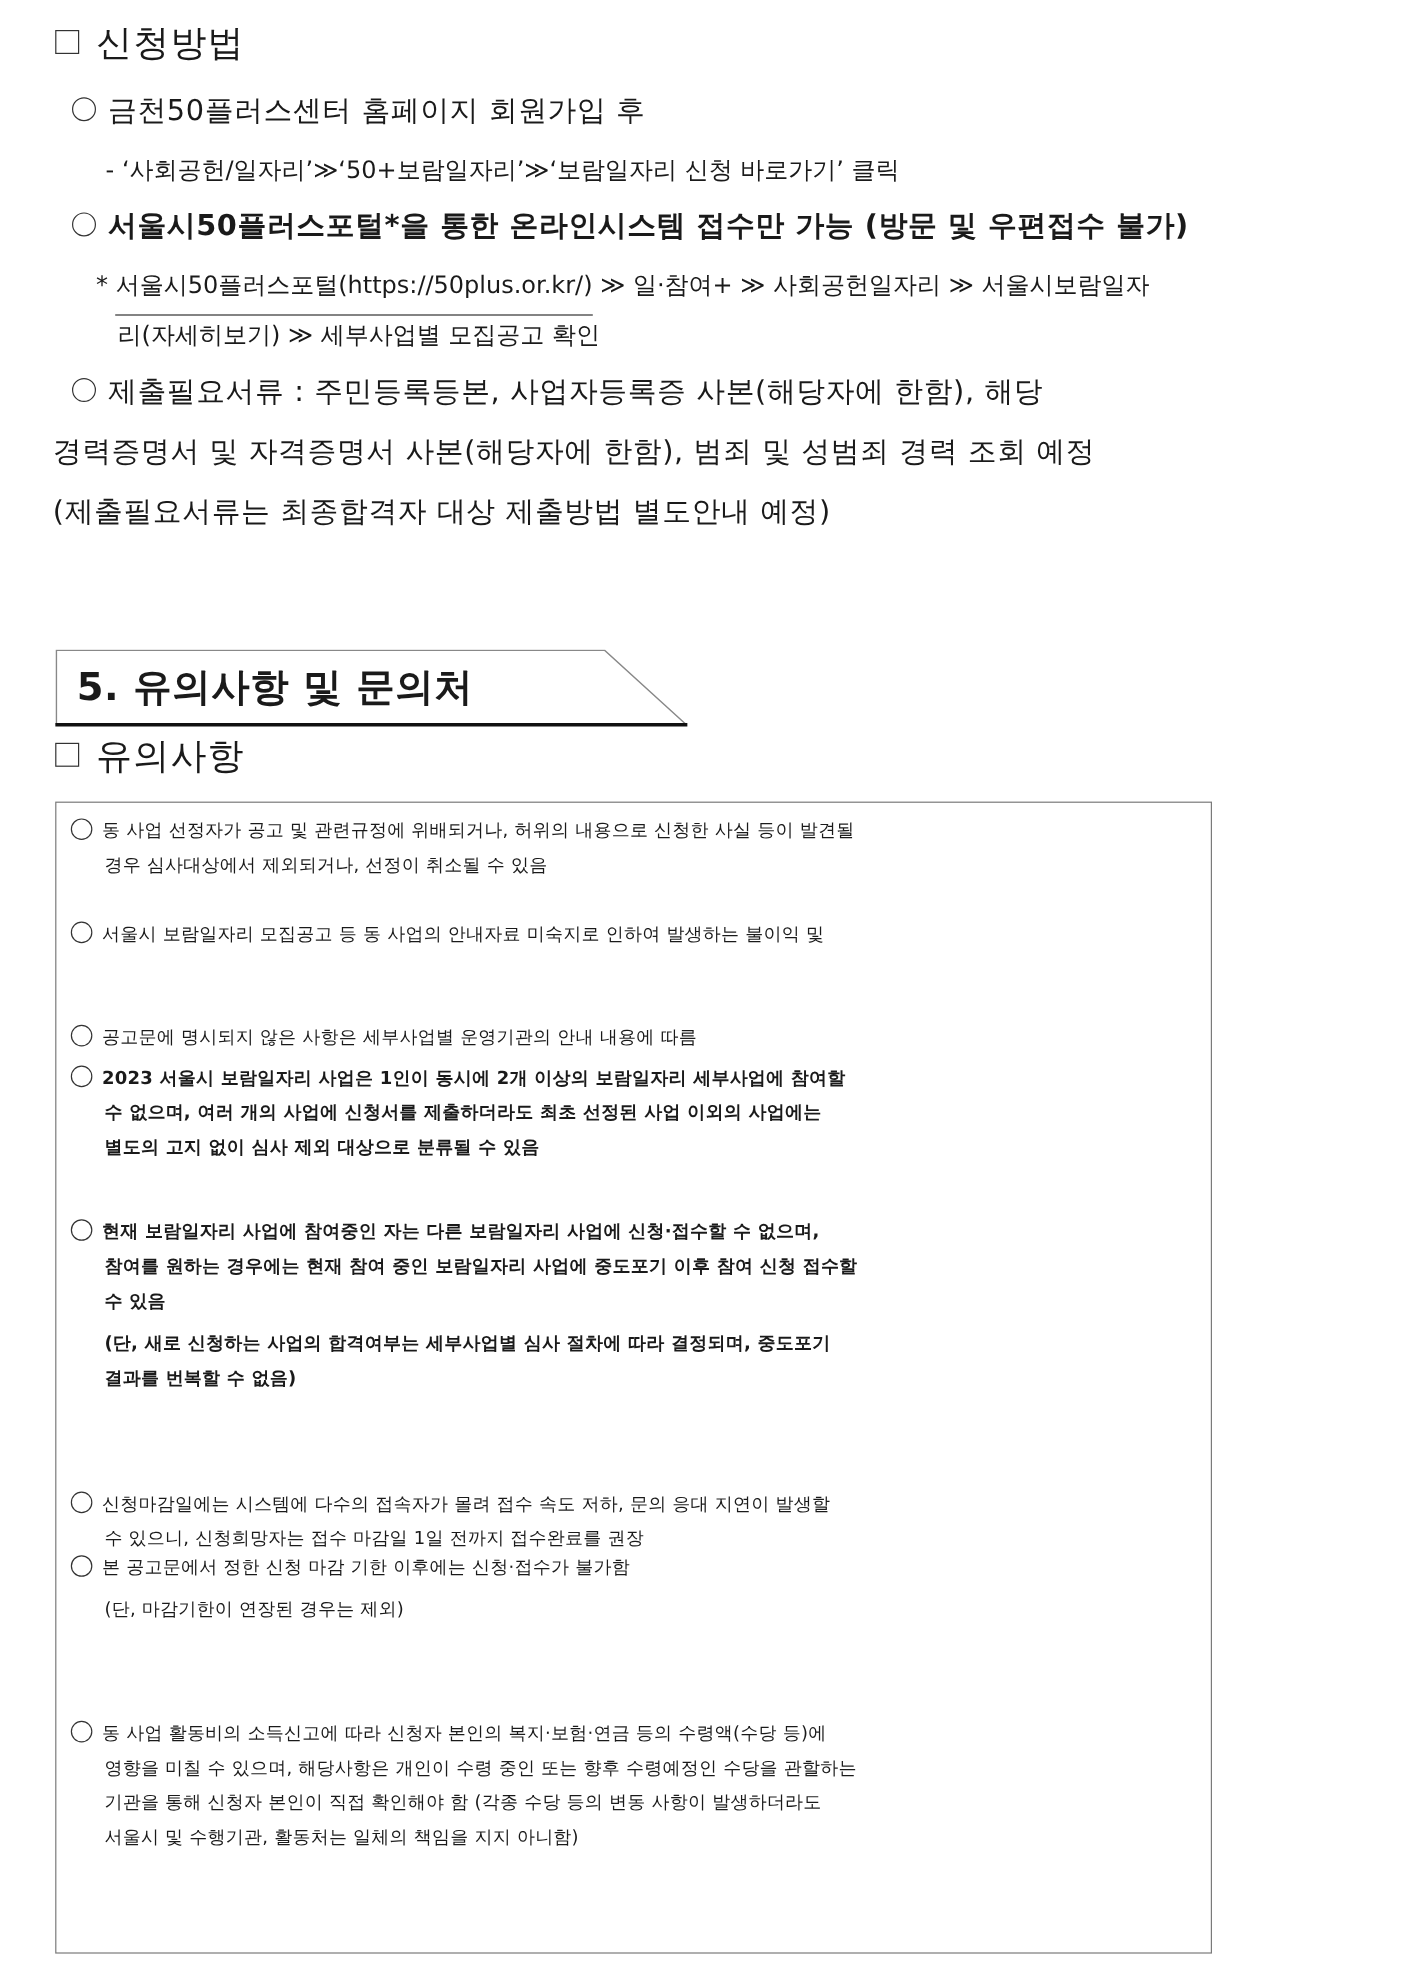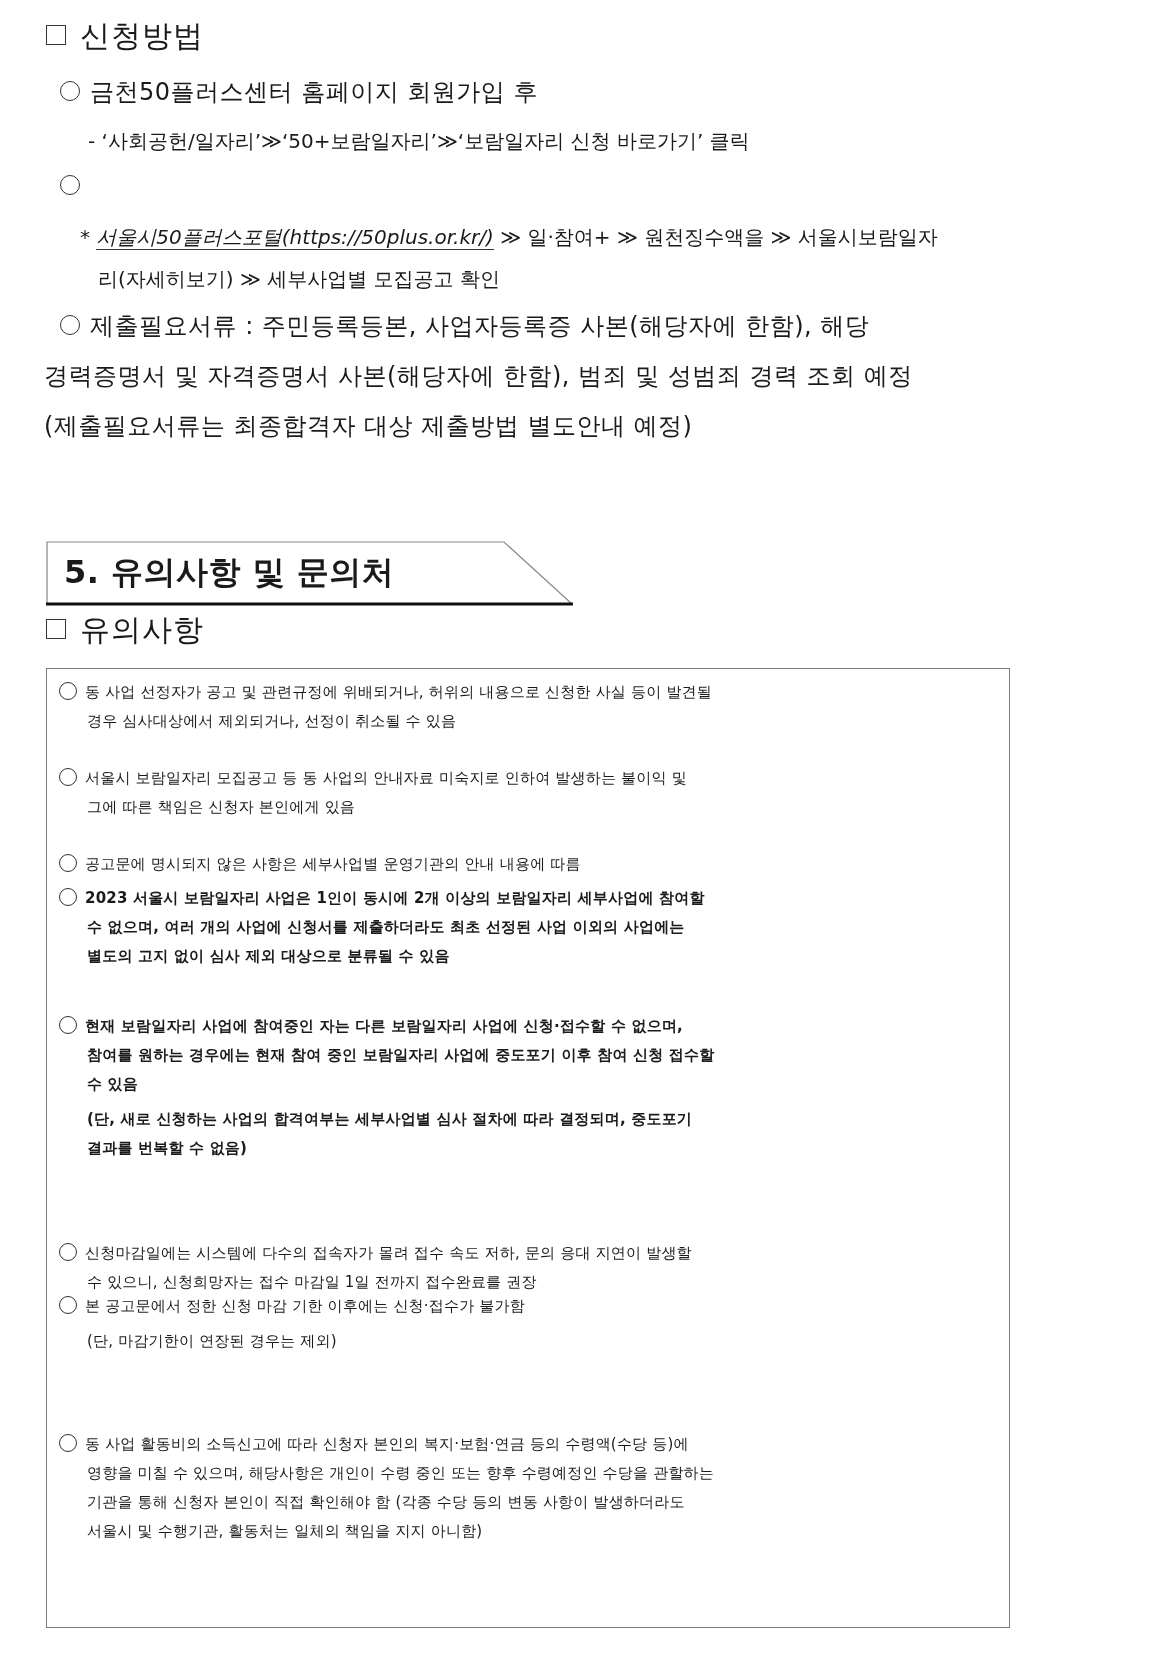--- a/index.html
+++ b/index.html
@@ -16,21 +16,21 @@
   .circ {
     display: inline-block; width: 20px; height: 20px; border: 1.5px solid #333; border-radius: 50%;
     box-sizing: border-box; vertical-align: middle; margin-right: 10px; position: relative; top: -2px;
   }
   .circ.small { width: 18px; height: 18px; margin-right: 8px; }
   .h-sub { font-size: 30px; letter-spacing: 1px; }
   .t24 { font-size: 24px; letter-spacing: 0.5px; }
   .t20 { font-size: 20px; }
   .bold { font-weight: bold; }
   .under { text-decoration: underline; text-underline-offset: 4px; }
-  .link-ul { border-bottom: 1.5px solid #333; padding-bottom: 0; font-style: italic; }
+  .link-ul { border-bottom: 1.5px solid #333; padding-bottom: 13px; }
 
   
   .sec-header { position: absolute; left: 46px; top: 541px; width: 527px; height: 66px; }
   .sec-header svg { position: absolute; left: 0; top: 0; }
   .sec-title {
     position: absolute; left: 18px; top: 10px; font-size: 32px; font-weight: bold;
     letter-spacing: 0.5px; white-space: nowrap;
   }
 
   
@@ -48,26 +48,26 @@
 <div class="abs h-sub" style="left:46px; top:16px;">
   <span class="sq"></span><span>신청방법</span>
 </div>
 
 <div class="abs t24" style="left:60px; top:76px;">
   <span class="circ"></span><span>금천50플러스센터 홈페이지 회원가입 후</span>
 </div>
 <div class="abs t20" style="left:88px; top:128px;">- ‘사회공헌/일자리’≫‘50+보람일자리’≫‘보람일자리 신청 바로가기’ 클릭</div>
 
 <div class="abs t24" style="left:60px; top:172px;">
-  <span class="circ"></span>
+  <span class="circ"></span><span class="bold" style="font-weight:600;">서울시50플러스포털*을 통한 온라인시스템 접수만 가능 (방문 및 우편접수 불가)</span>
 </div>
 <div class="abs t20" style="left:80px; top:224px;">
   <span>*</span>
   <span class="link-ul">서울시50플러스포털(https://50plus.or.kr/)</span>
-  <span>≫ 일·참여+ ≫ 원천징수액을 ≫ 서울시보람일자</span>
+  <span>≫ 일·참여+ ≫ 사회공헌일자리 ≫ 서울시보람일자</span>
 </div>
 <div class="abs t20" style="left:98px; top:266px;">리(자세히보기) ≫ 세부사업별 모집공고 확인</div>
 
 <div class="abs t24" style="left:60px; top:310px;">
   <span class="circ"></span><span>제출필요서류 : 주민등록등본, 사업자등록증 사본(해당자에 한함), 해당</span>
 </div>
 <div class="abs t24" style="left:44px; top:360px;">경력증명서 및 자격증명서 사본(해당자에 한함), 범죄 및 성범죄 경력 조회 예정</div>
 <div class="abs t24" style="left:44px; top:410px;">(제출필요서류는 최종합격자 대상 제출방법 별도안내 예정)</div>
 
 <div class="sec-header">
@@ -84,21 +84,20 @@
 
 <div class="notice-box">
 
   <div class="ni" style="top:14px;">
     <span class="row"><span class="circ small"></span><span>동 사업 선정자가 공고 및 관련규정에 위배되거나, 허위의 내용으로 신청한 사실 등이 발견될</span></span>
     <span class="cont">경우 심사대상에서 제외되거나, 선정이 취소될 수 있음</span>
   </div>
 
   <div class="ni" style="top:100px;">
     <span class="row"><span class="circ small"></span><span>서울시 보람일자리 모집공고 등 동 사업의 안내자료 미숙지로 인하여 발생하는 불이익 및</span></span>
-    <span class="cont">그에 따른 책임은 신청자 본인에게 있음</span>
   </div>
 
   <div class="ni" style="top:186px;">
     <span class="row"><span class="circ small"></span><span>공고문에 명시되지 않은 사항은 세부사업별 운영기관의 안내 내용에 따름</span></span>
   </div>
 
   <div class="ni" style="top:220px; font-weight:600;">
     <span class="row"><span class="circ small"></span><span>2023 서울시 보람일자리 사업은 1인이 동시에 2개 이상의 보람일자리 세부사업에 참여할</span></span>
     <span class="cont">수 없으며, 여러 개의 사업에 신청서를 제출하더라도 최초 선정된 사업 이외의 사업에는</span>
     <span class="cont">별도의 고지 없이 심사 제외 대상으로 분류될 수 있음</span>

